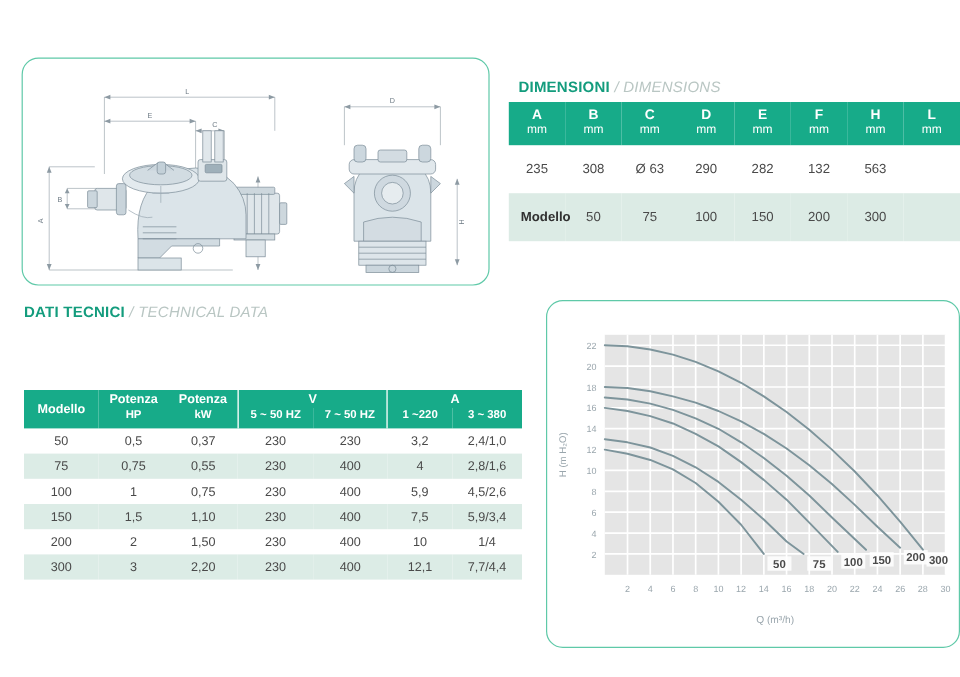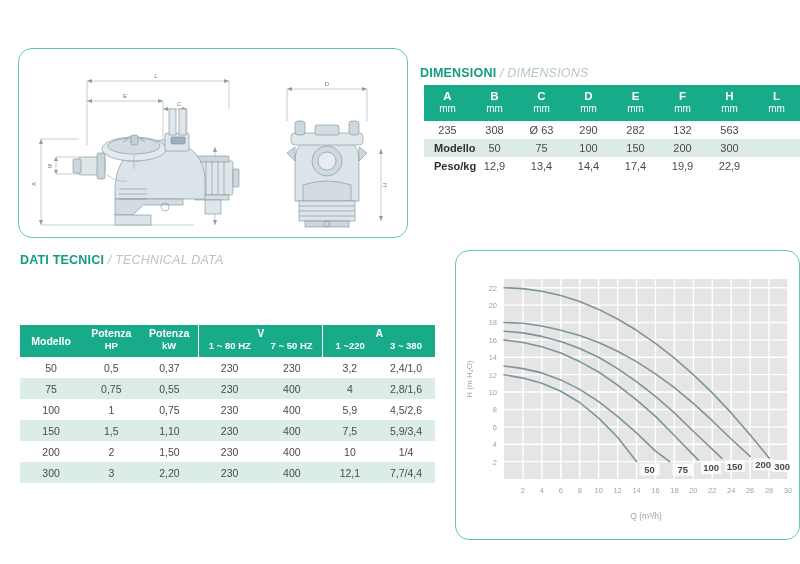--- a/index.html
+++ b/index.html
@@ -69,21 +69,21 @@
     line-height: 1.25;
     padding: 4px 0 5px;
     font-size: 11.5px;
   }
   #dimensions-table thead th .unit {
     display: block;
     font-size: 10px;
     font-weight: normal;
   }
   #dimensions-table tbody td {
-    height: 18px;
+    height: 40px;
     color: #4a4a4a;
     font-size: 11px;
   }
   #dimensions-table tbody tr.shaded td {
     background: #dcebe5;
   }
   #dimensions-table tbody td.rowlabel {
     font-weight: bold;
     color: #303030;
     text-align: left;
@@ -146,21 +146,21 @@
   }
   #drawing-svg {
     position: absolute;
     left: 0;
     top: 0;
   }
 </style>
 </head>
 <body>
 
-<div class="section-title" style="left:420px; top:66px;">
+<div class="section-title" style="left:432px; top:66px;">
   <span class="it">DIMENSIONI</span><span class="en"> / </span><span class="en">DIMENSIONS</span>
 </div>
 
 <div id="dimensions-table-wrap">
   <table id="dimensions-table">
     <colgroup>
       <col style="width:12.5%">
         <col style="width:12.5%">
         <col style="width:12.5%">
         <col style="width:12.5%">
@@ -219,30 +219,20 @@
       <tr class="shaded">
         <td class="rowlabel">Modello</td>
         <td>50</td>
         <td>75</td>
         <td>100</td>
         <td>150</td>
         <td>200</td>
         <td>300</td>
         <td></td>
       </tr>
-      <tr>
-        <td class="rowlabel">Peso/kg</td>
-        <td>12,9</td>
-        <td>13,4</td>
-        <td>14,4</td>
-        <td>17,4</td>
-        <td>19,9</td>
-        <td>22,9</td>
-        <td></td>
-      </tr>
     </tbody>
   </table>
 </div>
 
 <div class="section-title" style="left:20px; top:253px;">
   <span class="it">DATI TECNICI</span><span class="en"> / </span><span class="en">TECHNICAL DATA</span>
 </div>
 
 <div id="tech-table-wrap">
   <table id="tech-table">
@@ -259,21 +249,21 @@
       <tr>
         <th class="grp" rowspan="2">Modello</th>
         <th class="grp">Potenza</th>
         <th class="grp">Potenza</th>
         <th class="grp sepleft" colspan="2">V</th>
         <th class="grp sepleft" colspan="2">A</th>
       </tr>
       <tr>
         <th class="sub">HP</th>
         <th class="sub">kW</th>
-        <th class="sub sepleft">1 ~ 80 HZ</th>
+        <th class="sub sepleft">5 ~ 50 HZ</th>
         <th class="sub">7 ~ 50 HZ</th>
         <th class="sub sepleft">1 ~220</th>
         <th class="sub">3 ~ 380</th>
       </tr>
     </thead>
     <tbody>
       <tr>
         <td>50</td>
         <td>0,5</td>
         <td>0,37</td>

